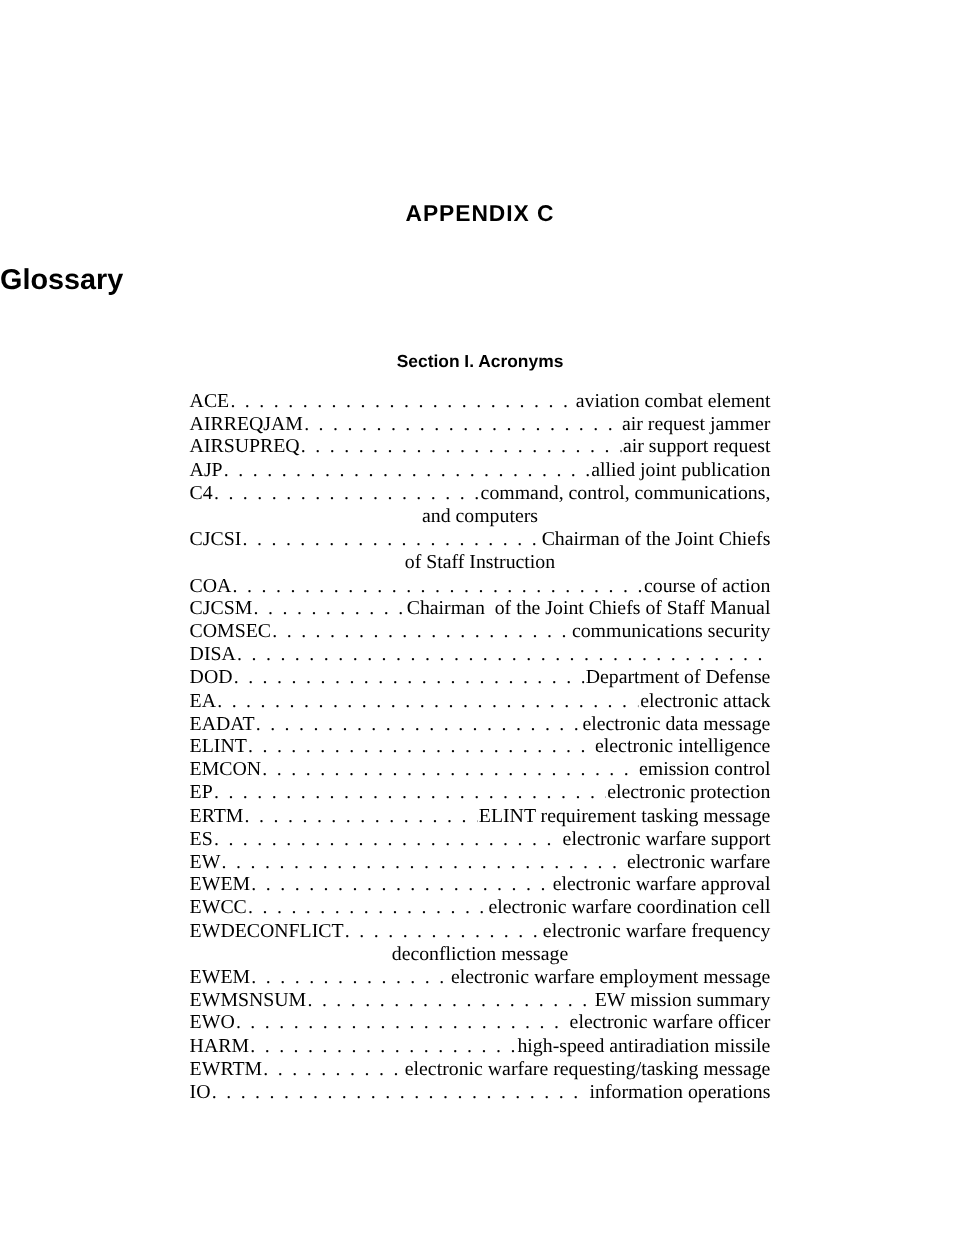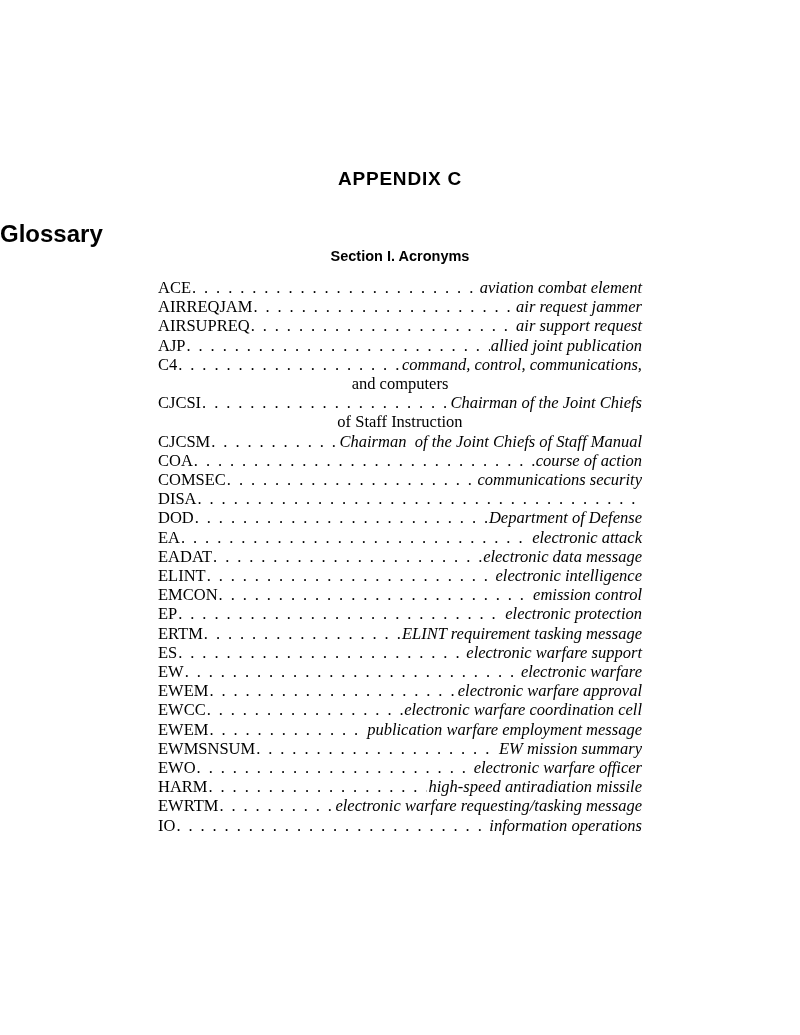--- a/index.html
+++ b/index.html
@@ -29,20 +29,21 @@
     font-size: 19px;
     letter-spacing: 0.8px;
   }
   .glossary-title {
     margin-top: 30px;
     font-family: "Liberation Sans", sans-serif;
     font-weight: bold;
     font-size: 24px;
   }
   .section-heading {
+    margin-top: 46px;
     text-align: center;
     font-family: "Liberation Sans", sans-serif;
     font-weight: bold;
     font-size: 14.5px;
   }
   .acronym-list {
     margin: 14px auto 0 auto;
     width: 484px;
   }
   .entry {
@@ -69,21 +70,20 @@
     font-size: 16.5px;
     letter-spacing: 1.9px;
   }
   .leader::before {
     content: ". . . . . . . . . . . . . . . . . . . . . . . . . . . . . . . . . . . . . . . . . . . . . . . . . . . . . . . . . . . . . . . . . . . . . . . . . . . . . . . . . . . . . . . . . . . . . . . .";
     display: block;
   }
   .definition {
     flex: 0 0 auto;
     white-space: pre;
-    font-style: italic;
   }
   .cont {
     display: block;
     text-align: center;
     font-size: 16.5px;
     line-height: 19.2px;
     white-space: nowrap;
   }
 </style>
 </head>
@@ -137,34 +137,34 @@
       <div class="entry">
         <div class="entry-row">
           <span class="term">CJCSI</span>
           <span class="leader"></span>
           <span class="definition">Chairman of the Joint Chiefs</span>
         </div>
         <div class="cont">of Staff Instruction</div>
       </div>
       <div class="entry">
         <div class="entry-row">
+          <span class="term">COA</span>
+          <span class="leader"></span>
+          <span class="definition">course of action</span>
+        </div>
+      </div>
+      <div class="entry">
+        <div class="entry-row">
           <span class="term">CJCSM</span>
           <span class="leader"></span>
           <span class="definition">Chairman  of the Joint Chiefs of Staff Manual</span>
         </div>
       </div>
       <div class="entry">
         <div class="entry-row">
-          <span class="term">COA</span>
-          <span class="leader"></span>
-          <span class="definition">course of action</span>
-        </div>
-      </div>
-      <div class="entry">
-        <div class="entry-row">
           <span class="term">COMSEC</span>
           <span class="leader"></span>
           <span class="definition">communications security</span>
         </div>
       </div>
       <div class="entry">
         <div class="entry-row">
           <span class="term">DISA</span>
           <span class="leader"></span>
         </div>
@@ -241,23 +241,31 @@
       </div>
       <div class="entry">
         <div class="entry-row">
           <span class="term">EWCC</span>
           <span class="leader"></span>
           <span class="definition">electronic warfare coordination cell</span>
         </div>
       </div>
       <div class="entry">
         <div class="entry-row">
+          <span class="term">EWDECONFLICT</span>
+          <span class="leader"></span>
+          <span class="definition">electronic warfare frequency</span>
+        </div>
+        <div class="cont">deconfliction message</div>
+      </div>
+      <div class="entry">
+        <div class="entry-row">
           <span class="term">EWEM</span>
           <span class="leader"></span>
-          <span class="definition">publication warfare employment message</span>
+          <span class="definition">electronic warfare employment message</span>
         </div>
       </div>
       <div class="entry">
         <div class="entry-row">
           <span class="term">EWMSNSUM</span>
           <span class="leader"></span>
           <span class="definition">EW mission summary</span>
         </div>
       </div>
       <div class="entry">

